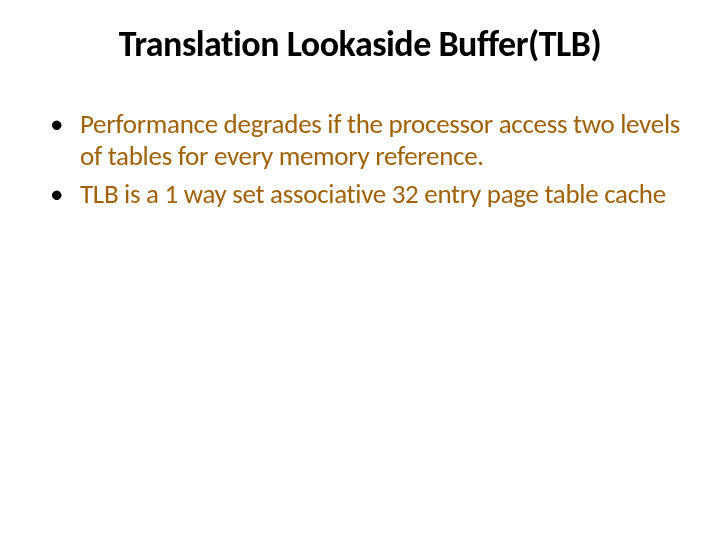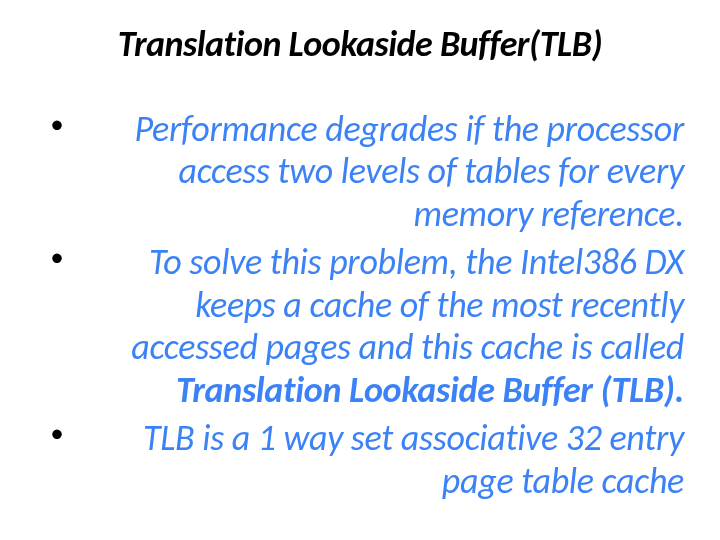--- a/index.html
+++ b/index.html
@@ -11,43 +11,41 @@
       width: 720px;
       height: 540px;
       background: #ffffff;
       font-family: Calibri, 'Segoe UI', Arial, sans-serif;
       overflow: hidden;
     }
     .slide {
       width: 100%;
       height: 100%;
       padding: 22px 36px 40px 36px;
-      font-style: italic;
     }
     .title {
       font-size: 36px;
       font-weight: bold;
       color: #000000;
       text-align: center;
       margin-bottom: 42px;
       letter-spacing: -0.5px;
     }
     .bullets {
       list-style: none;
       padding-left: 8px;
     }
     .bullets li {
-      font-size: 36px;
-      color: #3b82f6;
+      font-size: 27px;
+      color: #a16207;
       line-height: 1.18;
       margin-bottom: 6px;
       padding-left: 36px;
       position: relative;
       letter-spacing: -0.3px;
-      text-align: right;
     }
     .bullets li::before {
       content: "•";
       position: absolute;
       left: 6px;
       top: 0;
       font-size: 27px;
       color: #000000;
     }
     .bold {
@@ -57,19 +55,16 @@
 </head>
 <body>
 
 <div class="slide">
   <h1 class="title">Translation Lookaside Buffer(TLB)</h1>
   <ul class="bullets">
     <li>
       <span>Performance degrades if the processor access two levels of tables for every memory reference.</span>
     </li>
     <li>
-      <span>To solve this problem, the Intel386 DX keeps a cache of the most recently accessed pages and this cache is called </span><span class="bold">Translation Lookaside Buffer (TLB).</span>
-    </li>
-    <li>
       <span>TLB is a 1 way set associative 32 entry page table cache</span>
     </li>
   </ul>
 </div>
 
 </body></html>

